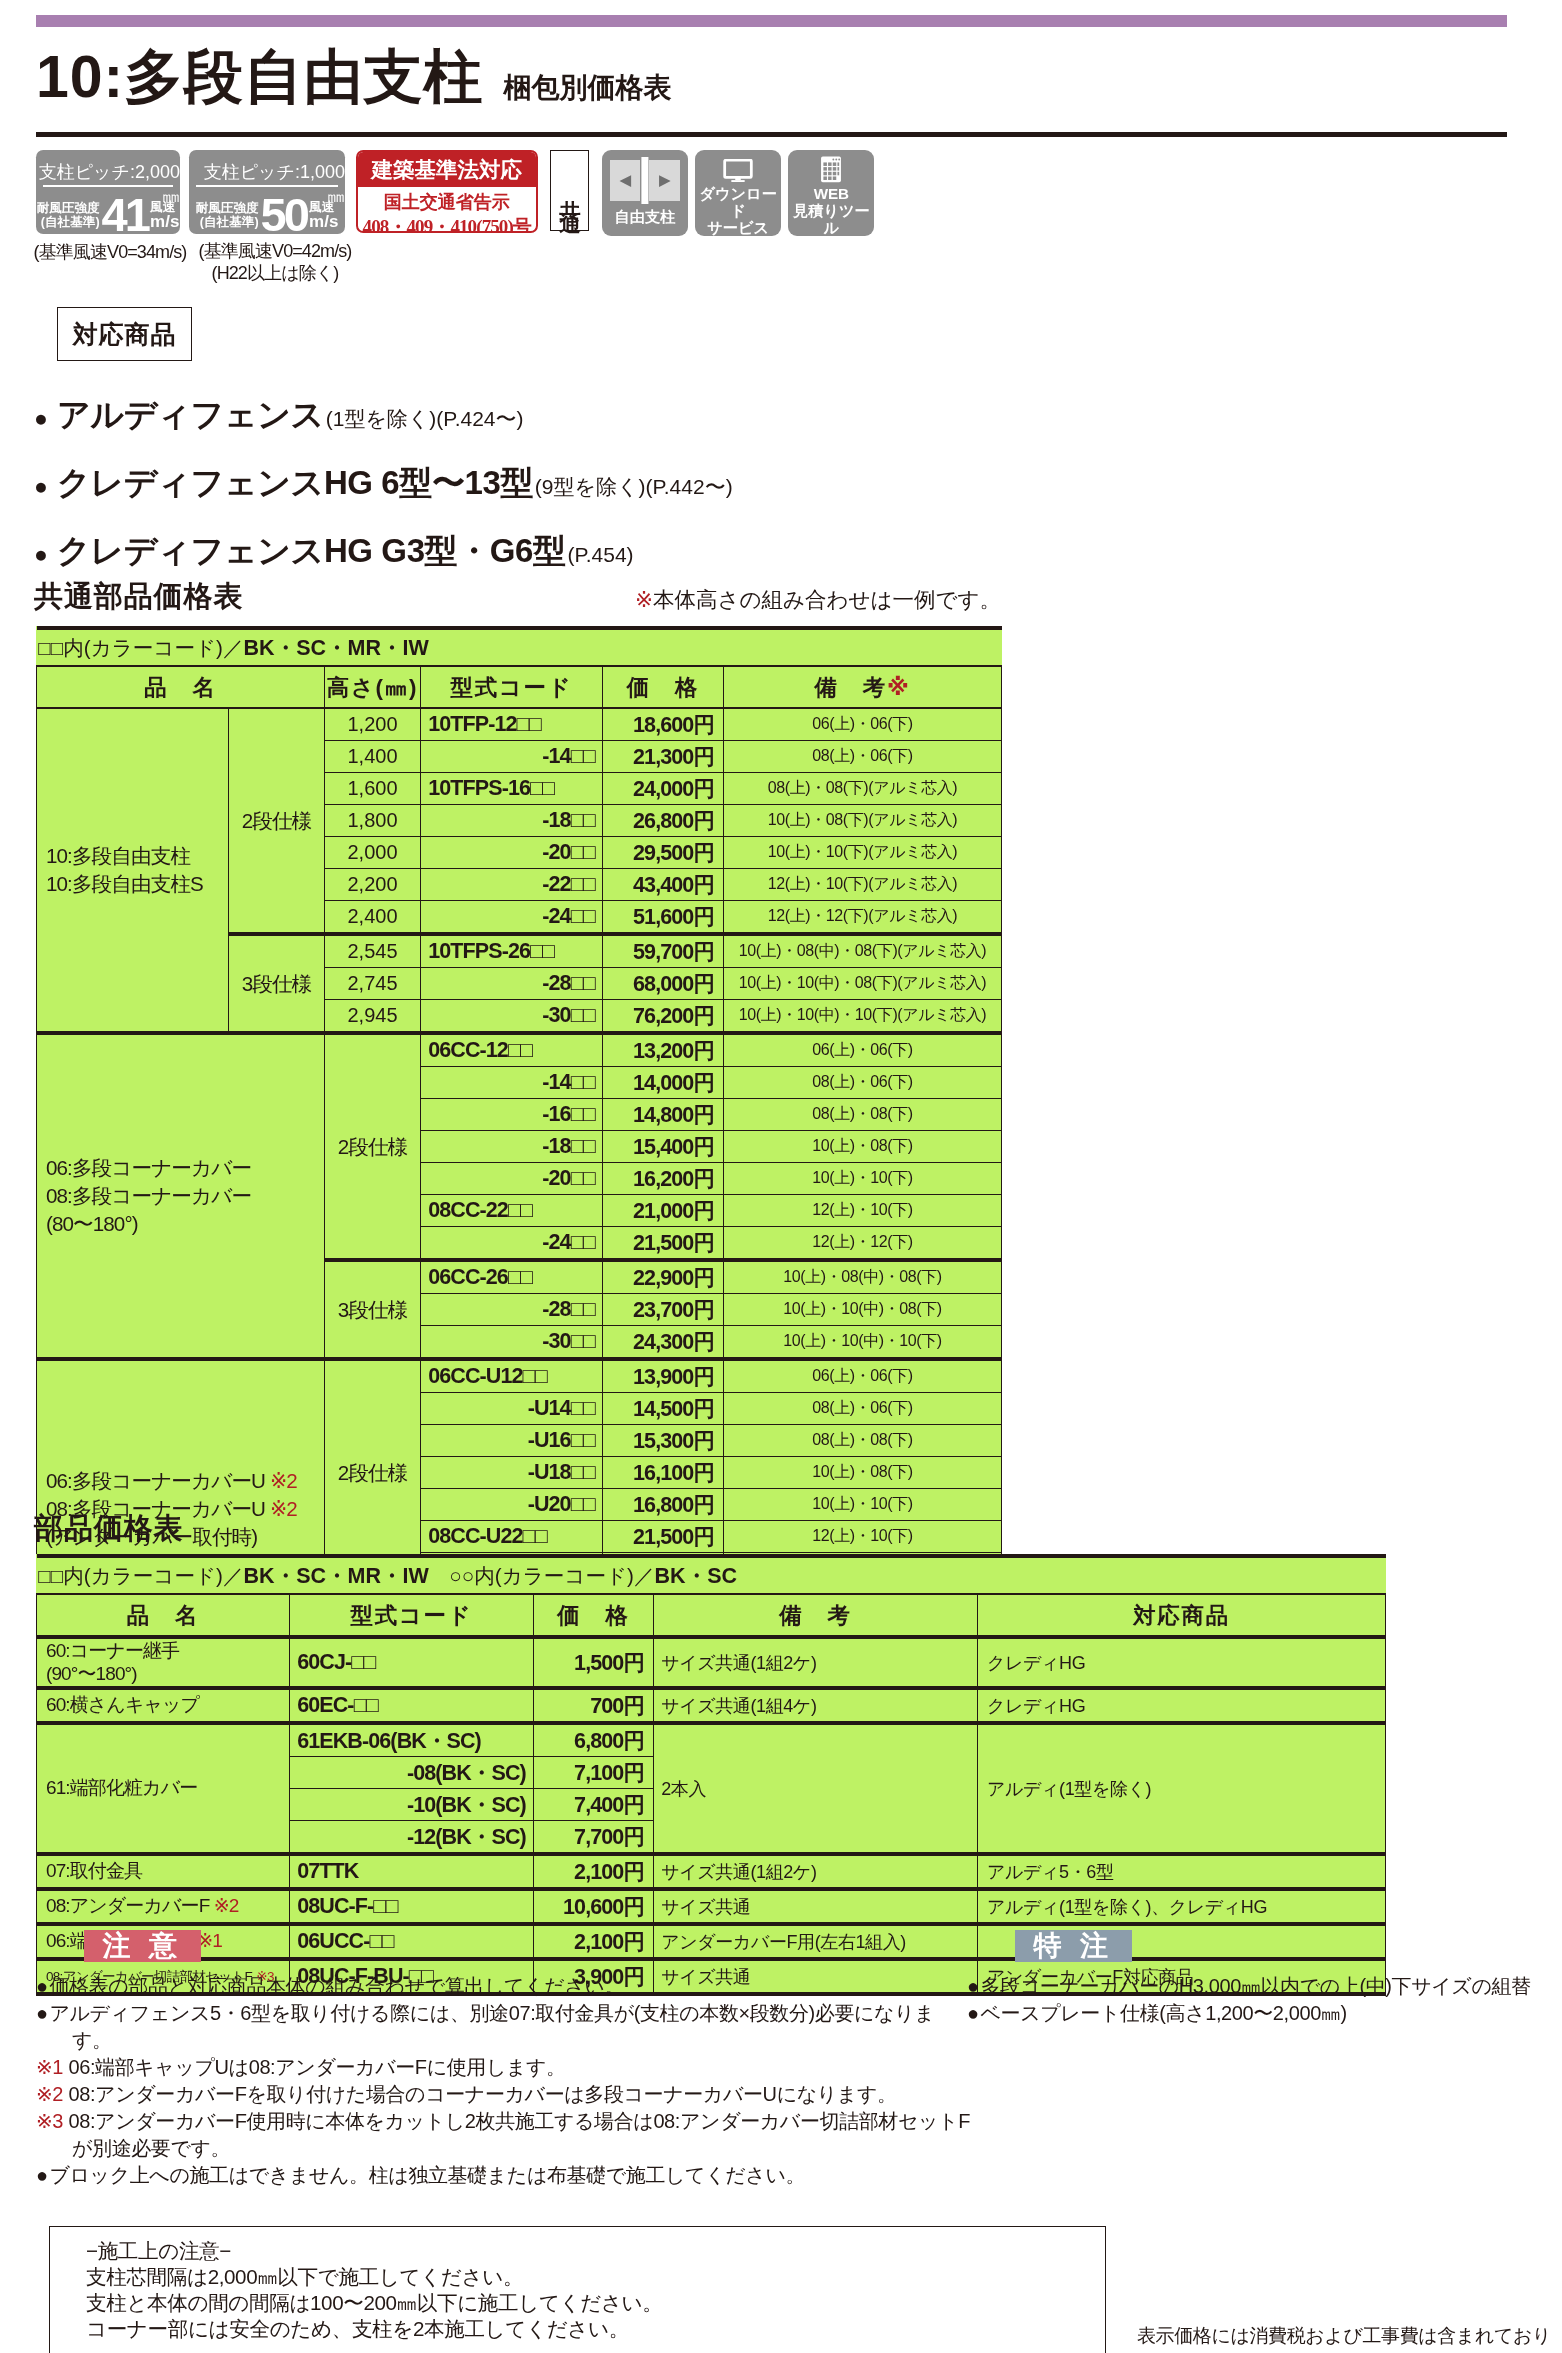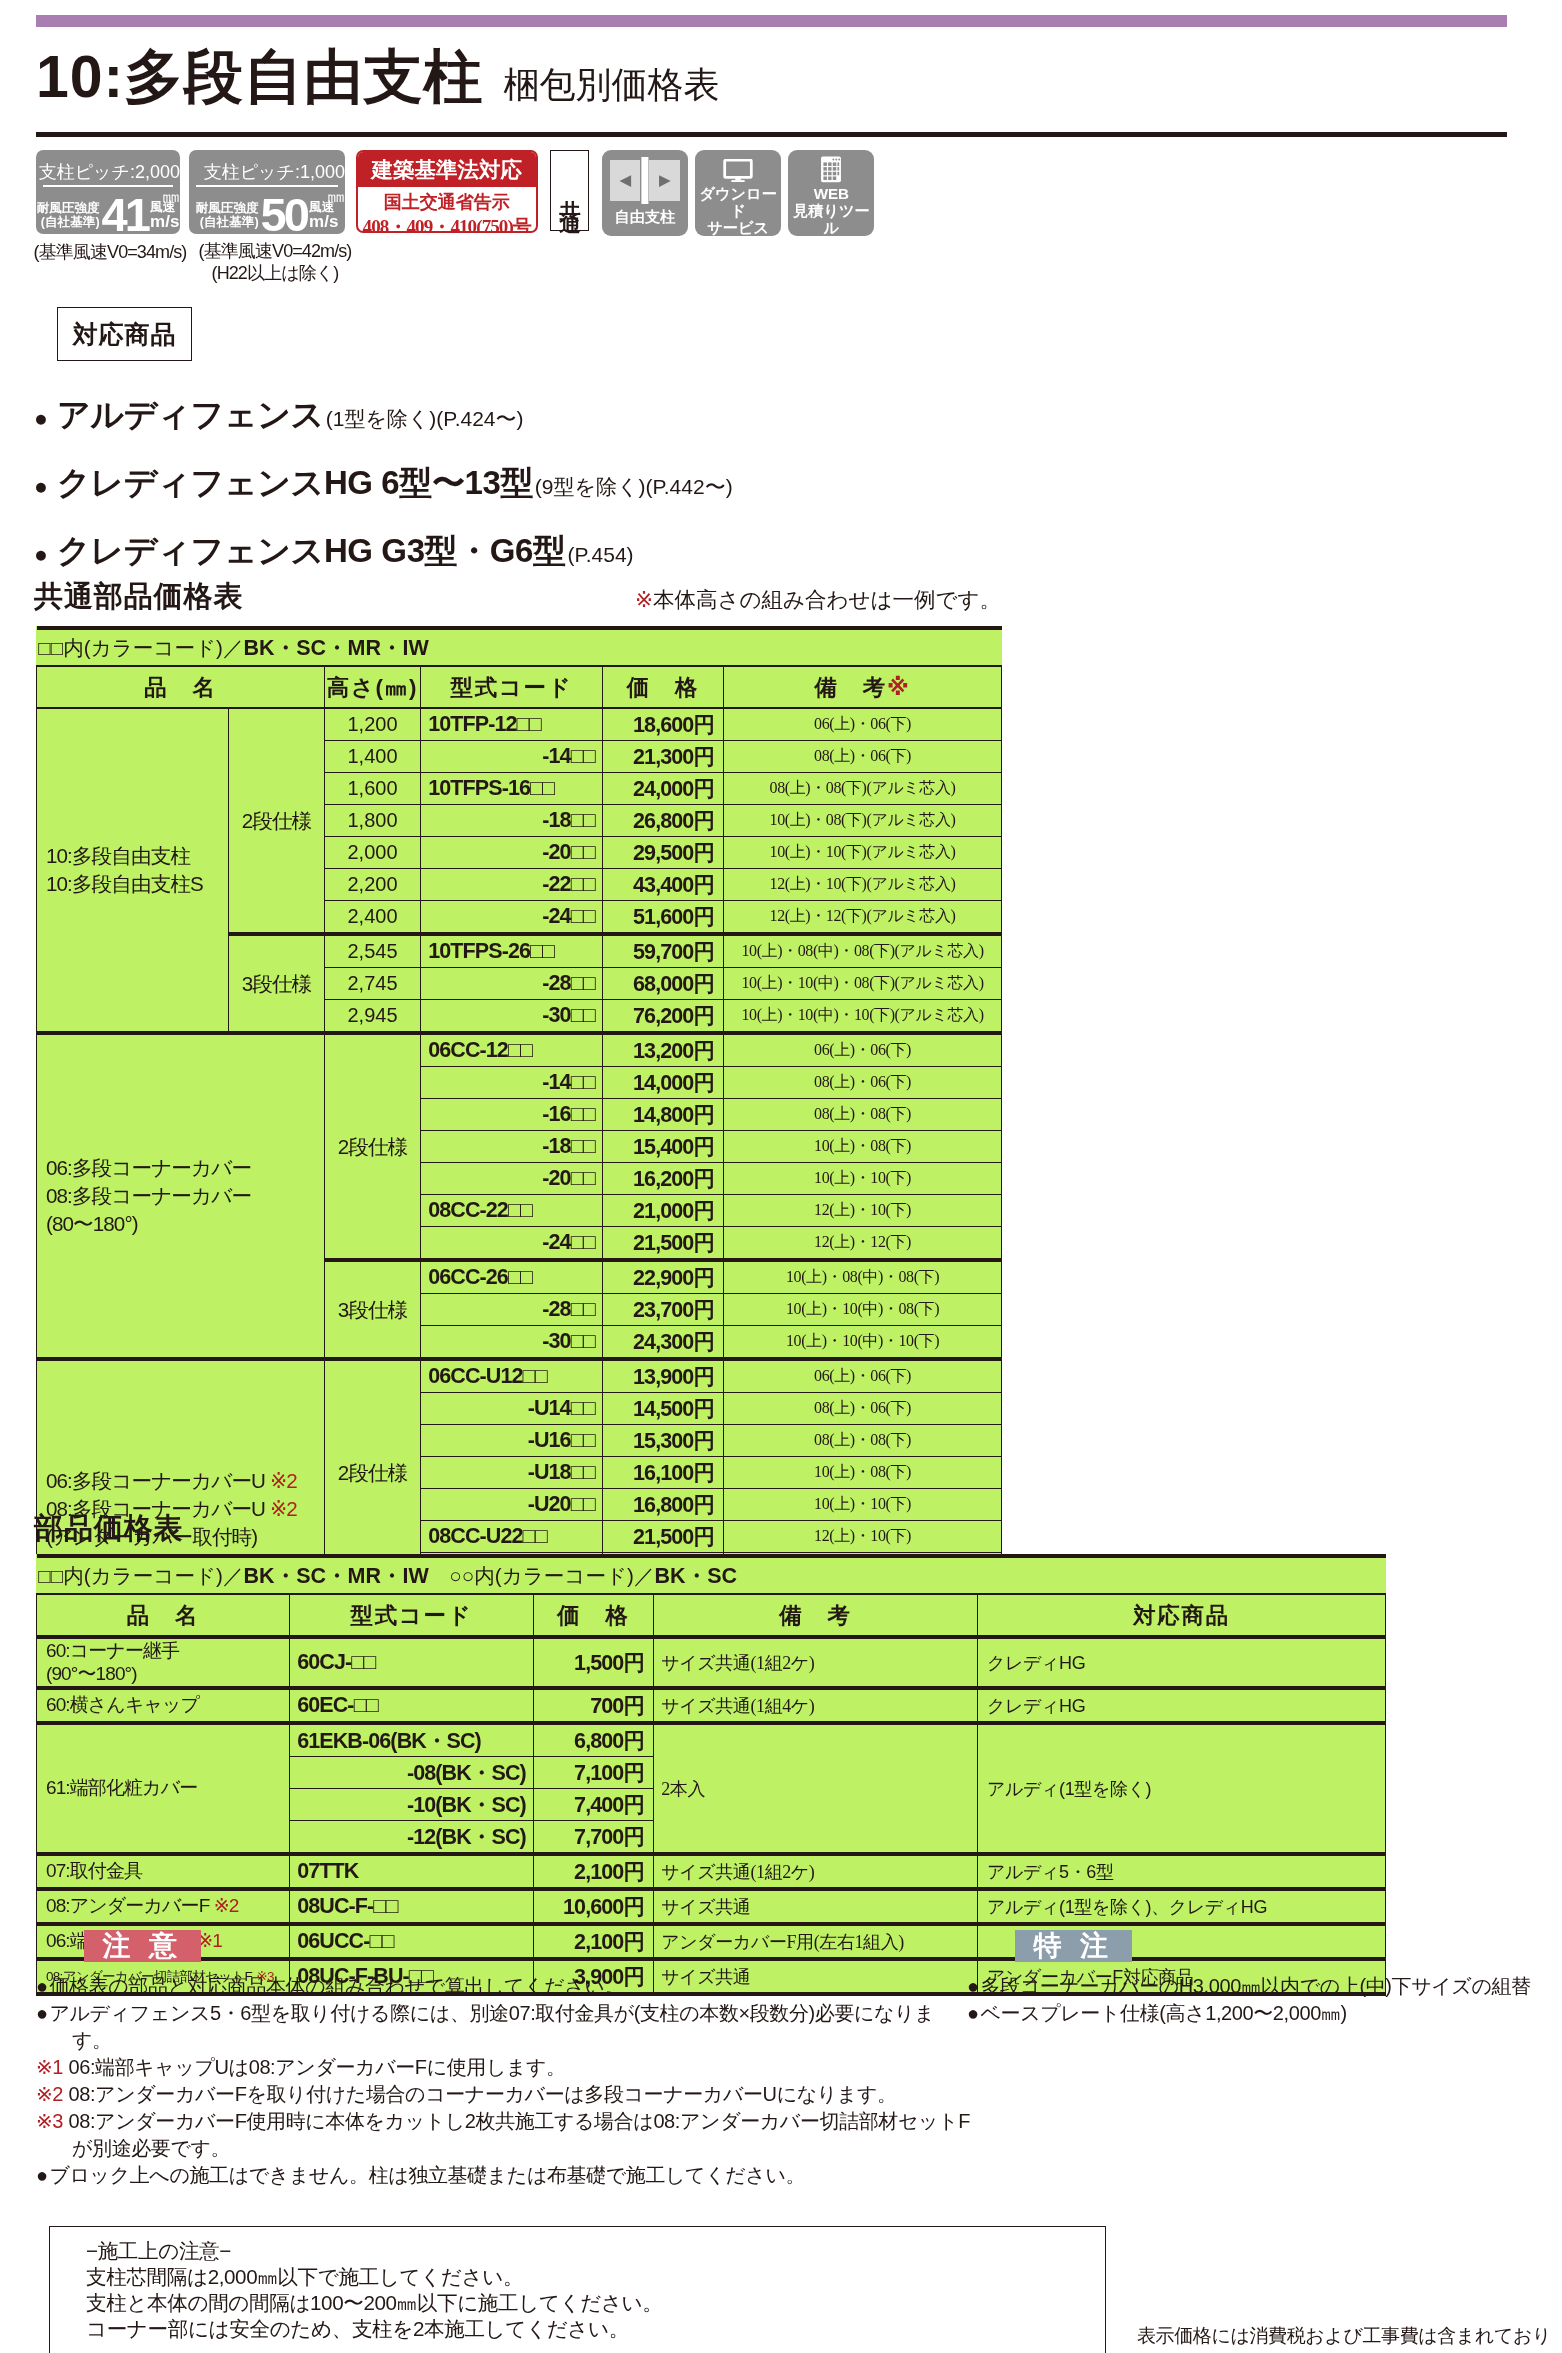--- a/index.html
+++ b/index.html
@@ -4,21 +4,21 @@
 <style>
   html,body{margin:0;padding:0;background:#fff;}
   .page{position:relative;width:1563px;height:2354px;background:#fff;overflow:hidden;
         font-family:"Liberation Sans","DejaVu Sans",sans-serif;color:#231815;}
   .abs{position:absolute;}
 
   
   .purple-bar{top:15.2px;left:36px;width:1471px;height:11.7px;background:#a87fb0;}
   .title-row{top:38px;left:36px;display:flex;align-items:baseline;gap:20px;}
   .title-main{font-size:59px;font-weight:bold;letter-spacing:0.9px;}
-  .title-sub{font-size:36px;font-weight:normal;}
+  .title-sub{font-size:28px;font-weight:bold;}
   .title-rule{top:132px;left:36px;width:1471px;height:5.4px;background:#231815;}
 
   
   .badges{top:150px;left:36px;display:flex;align-items:flex-start;}
   .spec-badge{width:144px;height:84px;background:#8d8d8d;border-radius:7.2px;color:#fff;margin-right:9px;}
   .spec-badge .pitch{font-size:18px;font-weight:normal;text-align:right;padding-top:10px;height:23px;}
   .spec-badge .divline{height:1.8px;background:#fff;margin:1.8px 7.2px 0;}
   .strength{display:flex;justify-content:center;align-items:center;margin-top:0.9px;}
   .s-label{font-size:12.6px;font-weight:bold;line-height:14.4px;text-align:right;}
   .s-value{font-size:47px;font-weight:bold;letter-spacing:-2.7px;margin:0 1.8px;}
@@ -78,21 +78,21 @@
 
   
   .ct{top:626px;left:36px;width:965px;}
   .ct tr.dr{height:26px;}
   .namecell{font-size:20.6px;text-align:left;padding-left:9px;line-height:28px;letter-spacing:-0.9px;}
   .seccell{font-size:20.6px;text-align:center;letter-spacing:-0.9px;}
   .hcell{font-size:20px;text-align:center;}
   .codeR{font-size:21.5px;font-weight:bold;text-align:right;padding-right:7.2px;letter-spacing:-0.9px;}
   .codeL{font-size:21.5px;font-weight:bold;text-align:left;padding-left:7.2px;letter-spacing:-0.9px;}
   .pricec{font-size:21.5px;font-weight:bold;text-align:right;padding-right:9px;letter-spacing:-0.9px;}
-  .rmk{font-size:16px;text-align:center;letter-spacing:-0.4px;font-family:Liberation Serif, serif;}
+  .rmk{font-size:16px;text-align:center;letter-spacing:-0.4px;}
 
   
   .pt{top:1554px;left:36px;width:1349px;}
   .pt .namecell{font-size:19px;line-height:22.4px;}
   .pt .rmk{font-size:18px;text-align:left;padding-left:7.2px;letter-spacing:-0.4px;}
   .pt .prodc{font-size:18px;text-align:left;padding-left:9px;letter-spacing:-0.4px;}
   .pt tr.rA{height:47px;} .pt tr.rB{height:30.5px;} .pt tr.rS{height:27px;}
   .pt .small{font-size:13.5px;letter-spacing:-0.7px;}
 
   

